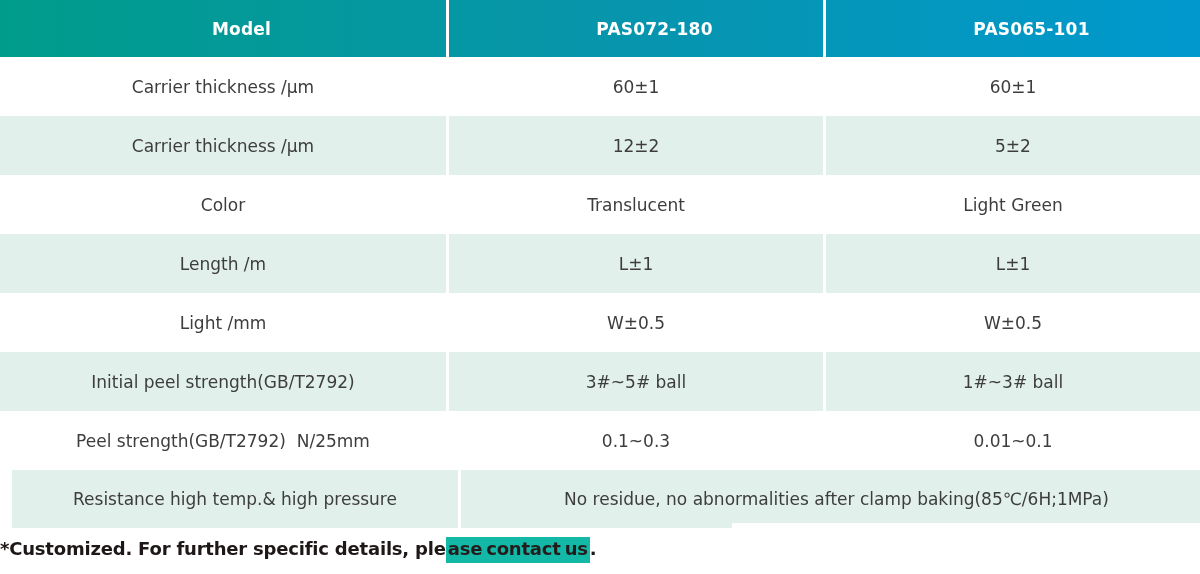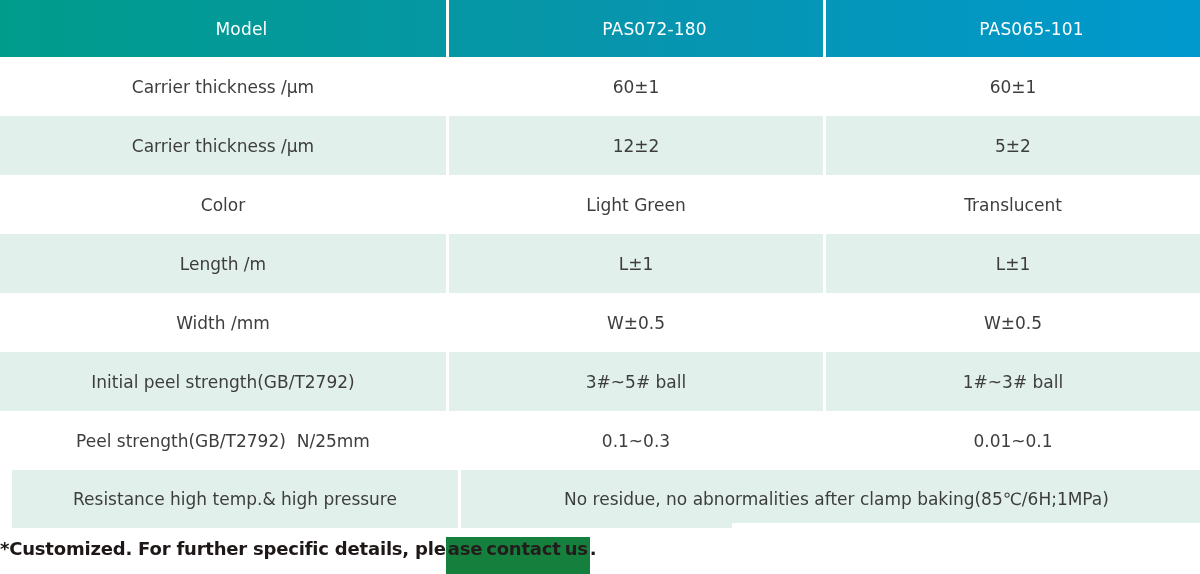--- a/index.html
+++ b/index.html
@@ -37,21 +37,21 @@
     background: #ffffff;
   }
   .divider.d1 { left: 446px; }
   .divider.d2 { left: 823px; }
   .thead .cell {
     display: flex;
     align-items: center;
     justify-content: center;
     color: #ffffff;
     font-size: 17px;
-    font-weight: normal;
+    font-weight: bold;
     letter-spacing: 0.2px;
     padding-left: 37px;
   }
   .row {
     display: grid;
     grid-template-columns: 446px 374px 374px;
     column-gap: 3px;
     height: 59px;
     background: #ffffff;
   }
@@ -85,23 +85,23 @@
     left: 0;
     top: 538px;
     height: 26px;
     font-size: 18px;
     font-weight: bold;
     letter-spacing: -0.2px;
     color: #1E1717;
     white-space: pre;
   }
   .footnote .hl {
-    background: #15803d;
+    background: #14b8a6;
     color: #241c1c;
-    padding: 1px 2px 16px 2px;
+    padding: 1px 2px 4px 2px;
   }
   .footnote .hl.gap { }
 </style>
 </head>
 <body>
 
 <div class="page">
 
   <div class="spec-table">
 
@@ -120,32 +120,32 @@
     </div>
 
     <div class="row mint">
       <div class="cell">Carrier thickness /μm</div>
       <div class="cell">12±2</div>
       <div class="cell">5±2</div>
     </div>
 
     <div class="row">
       <div class="cell">Color</div>
+      <div class="cell">Translucent</div>
       <div class="cell">Light Green</div>
-      <div class="cell">Translucent</div>
     </div>
 
     <div class="row mint">
       <div class="cell">Length /m</div>
       <div class="cell">L±1</div>
       <div class="cell">L±1</div>
     </div>
 
     <div class="row">
-      <div class="cell">Width /mm</div>
+      <div class="cell">Light /mm</div>
       <div class="cell">W±0.5</div>
       <div class="cell">W±0.5</div>
     </div>
 
     <div class="row mint">
       <div class="cell">Initial peel strength(GB/T2792)</div>
       <div class="cell">3#~5# ball</div>
       <div class="cell">1#~3# ball</div>
     </div>
 

